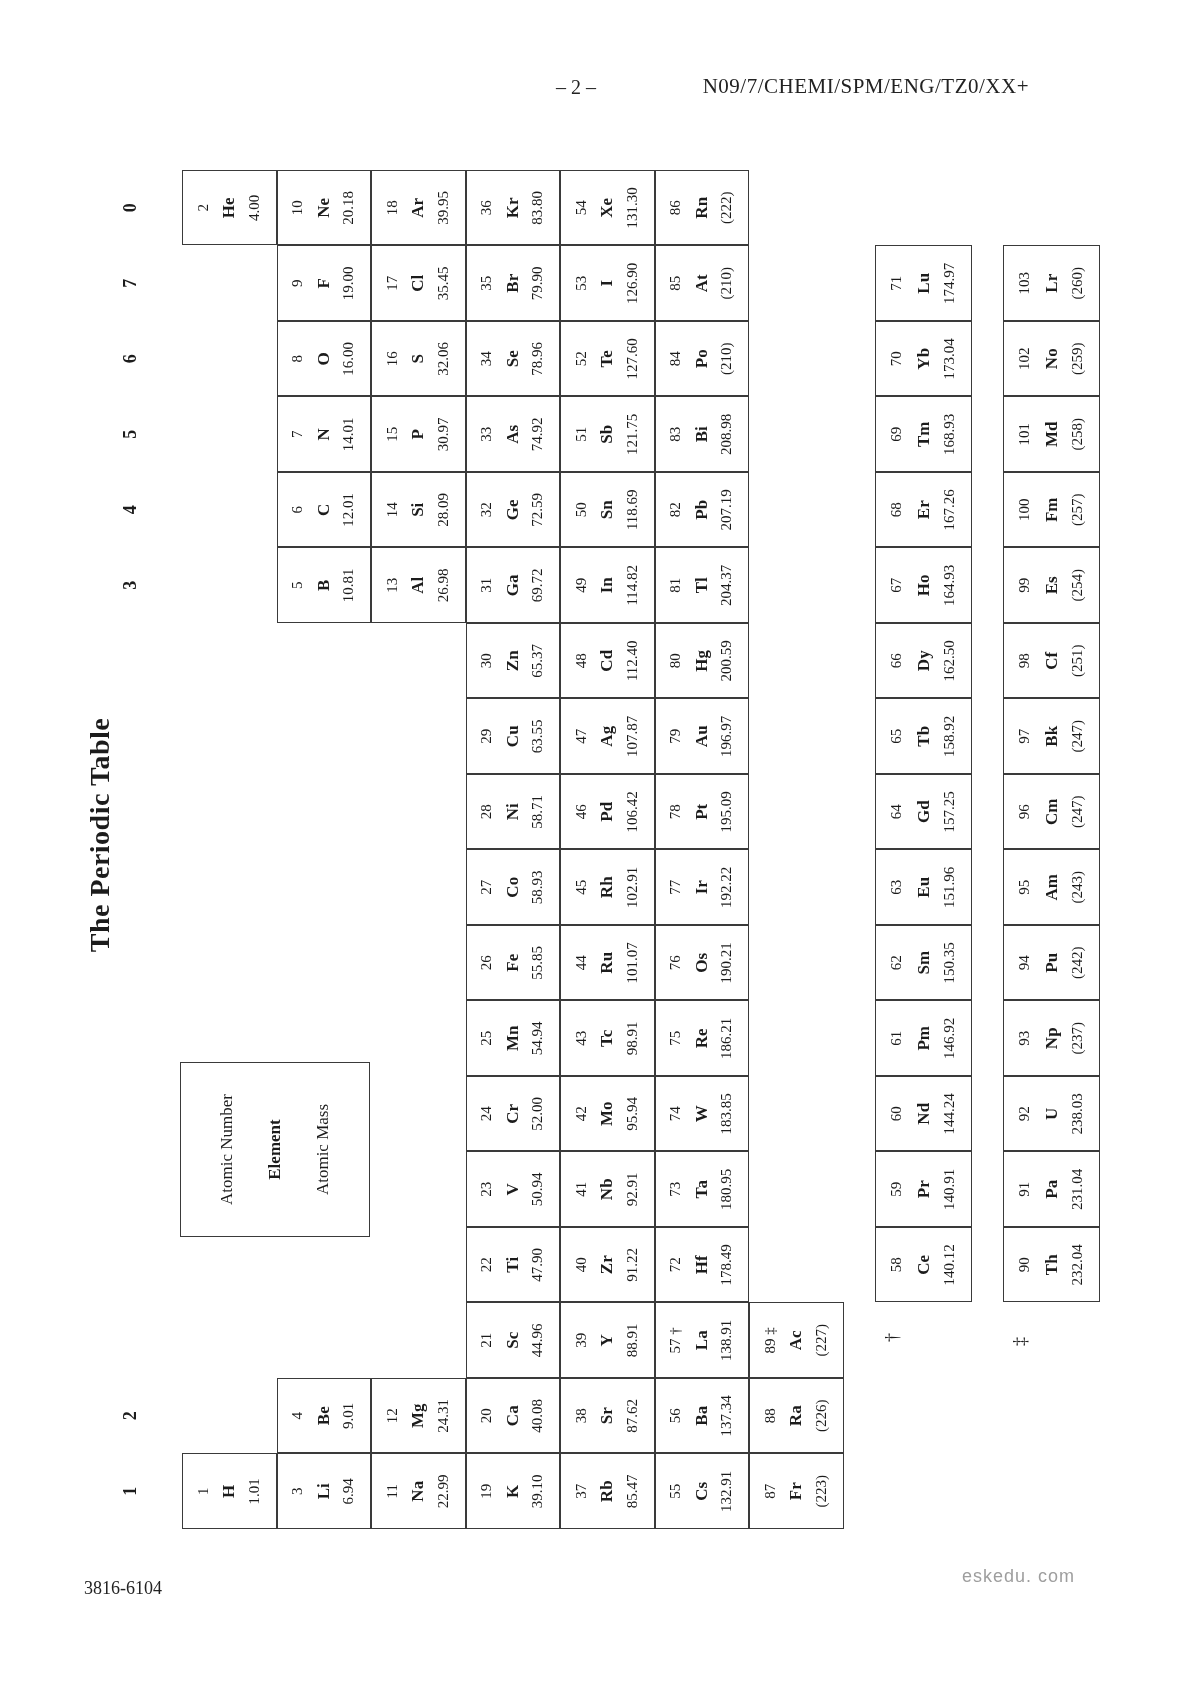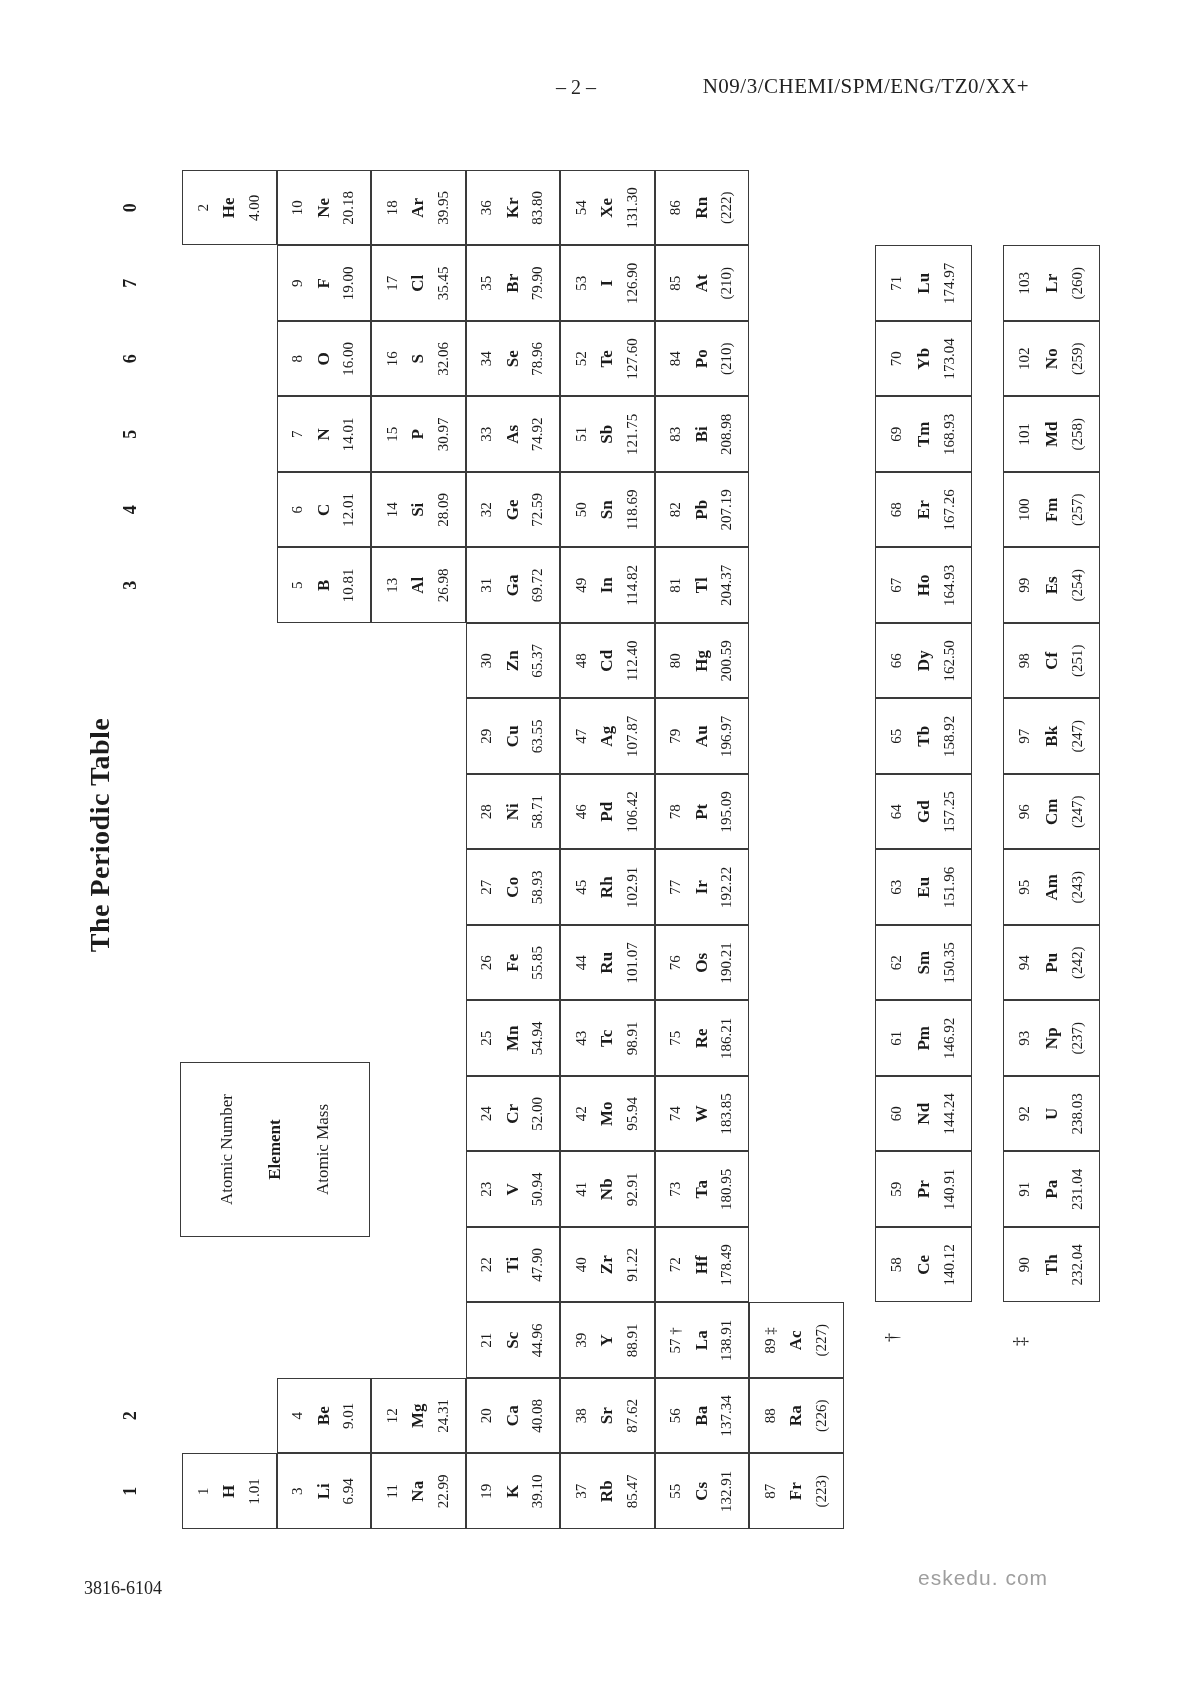--- a/index.html
+++ b/index.html
@@ -5,22 +5,22 @@
   html,body{margin:0;padding:0;background:#ffffff;}
   #page{position:relative;width:1191px;height:1684px;background:#ffffff;overflow:hidden;
         font-family:"Liberation Serif", serif;color:#1c1c1c;}
 
   
   .watermark{position:absolute;top:46px;right:214px;font-family:"Liberation Sans", sans-serif;
              font-size:17px;color:#b4b4b4;letter-spacing:1px;}
   .pagenum{position:absolute;top:76px;left:556px;font-size:20px;color:#222;}
   .examcode{position:absolute;top:74px;right:162px;font-size:21px;color:#222;letter-spacing:0.5px;}
   .doccode{position:absolute;top:1578px;left:84px;font-size:18px;color:#222;}
-  .sitemark{position:absolute;top:1566px;left:918px;font-family:"Liberation Sans", sans-serif;
-            font-size:21px;color:#9e9e9e;letter-spacing:1px;}
+  .sitemark{position:absolute;top:1566px;left:962px;font-family:"Liberation Sans", sans-serif;
+            font-size:18px;color:#9e9e9e;letter-spacing:1px;}
 
   
   #pt-wrap{position:absolute;left:82px;top:130px;width:1030px;height:1410px;}
   #pt-board{position:absolute;left:0;top:0;width:1410px;height:1030px;
             transform:rotate(-90deg) translateX(-100%);transform-origin:0 0;}
 
   .pt-title{position:absolute;left:0;top:2px;width:1410px;text-align:center;
             font-size:28px;font-weight:bold;letter-spacing:0.5px;}
 
   .glabel{position:absolute;top:38px;height:24px;text-align:center;
@@ -43,21 +43,21 @@
   .fmark{position:absolute;font-size:18px;}
   #mark-lanth{left:198px;top:800px;}
   #mark-act{left:194px;top:928px;letter-spacing:-2px;}
 </style>
 </head>
 <body>
 
 <div id="page">
 
   <div class="pagenum">– 2 –</div>
-  <div class="examcode">N09/3/CHEMI/SPM/ENG/TZ0/XX+</div>
+  <div class="examcode">N09/7/CHEMI/SPM/ENG/TZ0/XX+</div>
 
   <div id="pt-wrap">
     <div id="pt-board">
       <div class="pt-title">The Periodic Table</div>
 
       <div class="legend-box">
         <div class="lg">Atomic Number</div>
         <div class="lg bold">Element</div>
         <div class="lg">Atomic Mass</div>
       </div>

